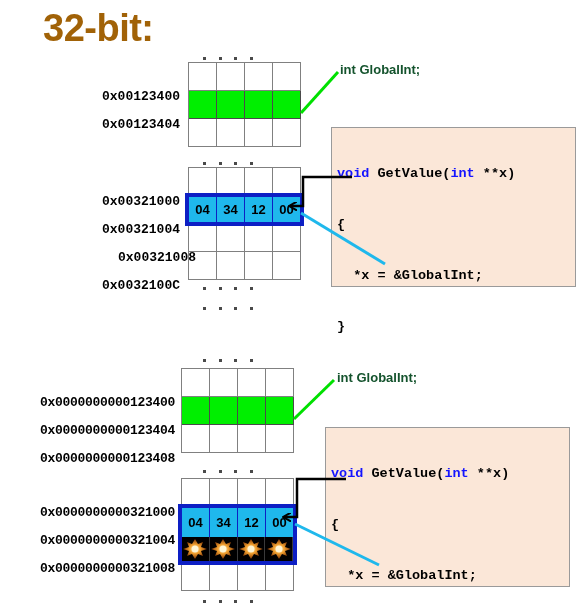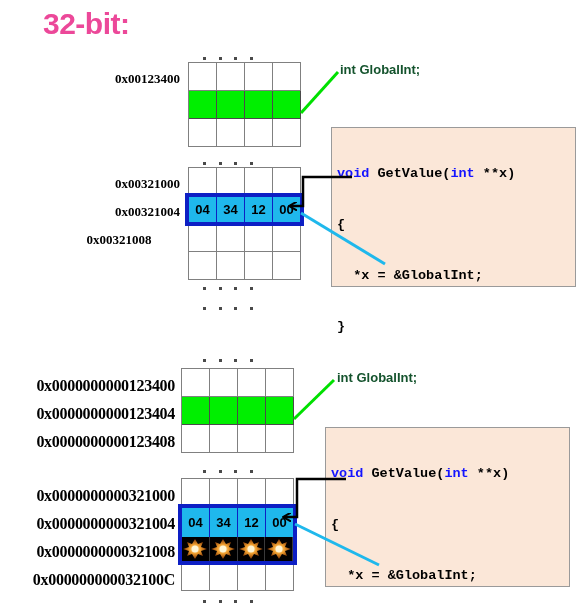--- a/index.html
+++ b/index.html
@@ -19,38 +19,39 @@
     left: 0; top: 0;
     width: 580px;
     height: 614px;
   }
 
   
   .section-title {
     position: absolute;
     font-family: "Liberation Sans", sans-serif;
     font-weight: bold;
-    font-size: 30px;
-    color: #ec4899;
+    font-size: 38px;
+    color: #a16207;
     letter-spacing: -0.5px;
     white-space: nowrap;
   }
 
   
   .addr {
     position: absolute;
-    font-family: Liberation Serif, serif;
+    font-family: Liberation Mono, monospace;
     font-weight: bold;
     font-size: 13px;
     color: #000000;
     white-space: nowrap;
     text-align: right;
+    margin-top: 18px;
   }
   .addr.w64 {
-    font-size: 16px;
+    font-size: 13px;
     letter-spacing: -0.3px;
   }
 
   
   .grid {
     position: absolute;
     display: grid;
     box-sizing: border-box;
     border-top: 1.5px solid #808080;
     border-left: 1.5px solid #808080;
@@ -179,20 +180,21 @@
     <div class="cell green"></div>
     <div class="cell green"></div>
     <div class="cell green"></div>
     <div class="cell"></div>
     <div class="cell"></div>
     <div class="cell"></div>
     <div class="cell"></div>
   </div>
 
   <div class="addr" style="left:60px; top:71px; width:120px;">0x00123400</div>
+  <div class="addr" style="left:60px; top:99px; width:120px;">0x00123404</div>
 
   <div class="dots" style="left:203px; top:160px; width:50px; height:6px;">
     <span></span>
       <span></span>
       <span></span>
       <span></span>
   </div>
 
   <div class="grid" style="left:188px; top:167px; width:113px; height:113px;
               grid-template-columns:repeat(4,1fr); grid-template-rows:repeat(4,1fr);">
@@ -218,21 +220,22 @@
     <div class="ptr-row">
       <div class="ptr-byte">04</div>
       <div class="ptr-byte">34</div>
       <div class="ptr-byte">12</div>
       <div class="ptr-byte">00</div>
     </div>
   </div>
 
   <div class="addr" style="left:60px; top:176px; width:120px;">0x00321000</div>
   <div class="addr" style="left:60px; top:204px; width:120px;">0x00321004</div>
-  <div class="addr" style="left:59px; top:232px; width:120px;text-align:center;">0x00321008</div>
+  <div class="addr" style="left:76px; top:232px; width:120px;">0x00321008</div>
+  <div class="addr" style="left:60px; top:260px; width:120px;">0x0032100C</div>
 
   <div class="dots" style="left:203px; top:285px; width:50px; height:6px;">
     <span></span>
       <span></span>
       <span></span>
       <span></span>
   </div>
 
   <div class="anno-green" style="left:340px; top:62px;">int GlobalInt;</div>
 
@@ -347,21 +350,20 @@
           <path fill="url(#bg1)" d="M13 1 L16 6 L21 4 L19 9 L25 11 L19 13 L21 18 L16 16 L13 21 L10 16 L5 18 L7 13 L1 11 L7 9 L5 4 L10 6 Z"></path>
           <circle cx="13" cy="11" r="3.5" fill="#fff6d5"></circle>
         </svg>
       </div>
     </div>
   </div>
 
   <div class="addr w64" style="left:10px; top:487px; width:165px;">0x0000000000321000</div>
   <div class="addr w64" style="left:10px; top:515px; width:165px;">0x0000000000321004</div>
   <div class="addr w64" style="left:10px; top:543px; width:165px;">0x0000000000321008</div>
-  <div class="addr w64" style="left:10px; top:571px; width:165px;">0x000000000032100C</div>
 
   <div class="dots" style="left:203px; top:598px; width:50px; height:6px;">
     <span></span>
       <span></span>
       <span></span>
       <span></span>
   </div>
 
   <div class="anno-green" style="left:337px; top:370px;">int GlobalInt;</div>
 

